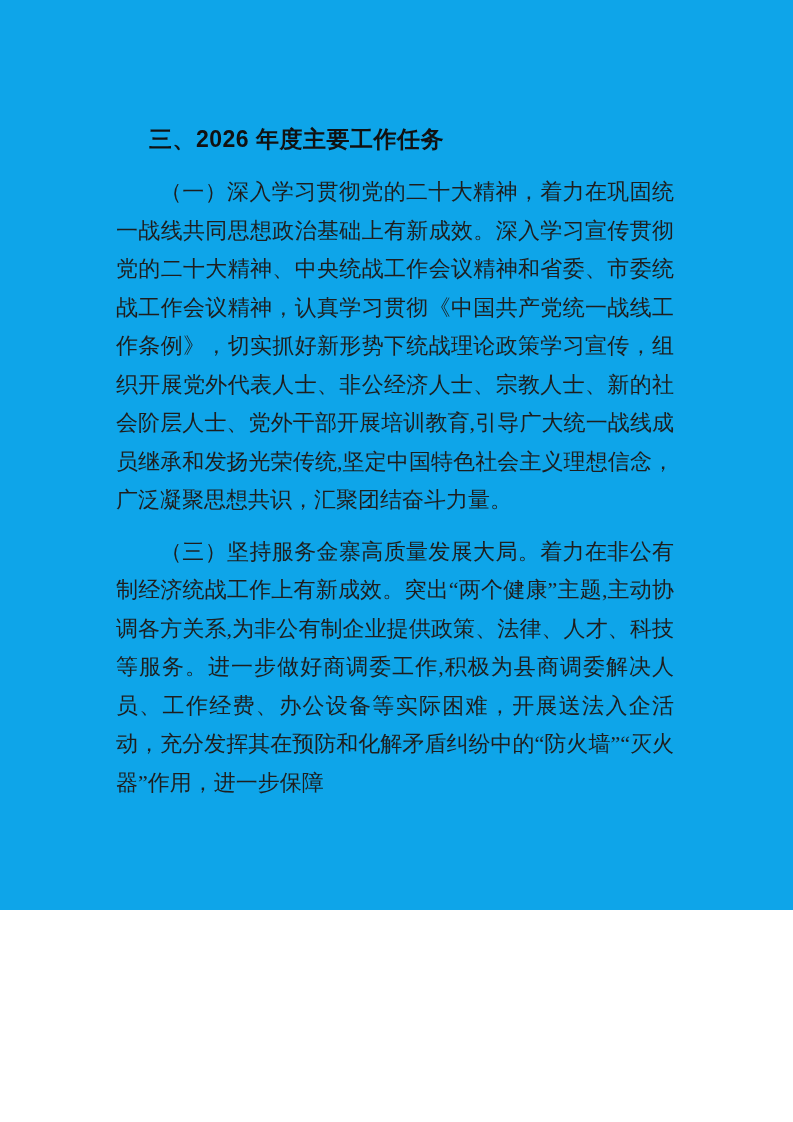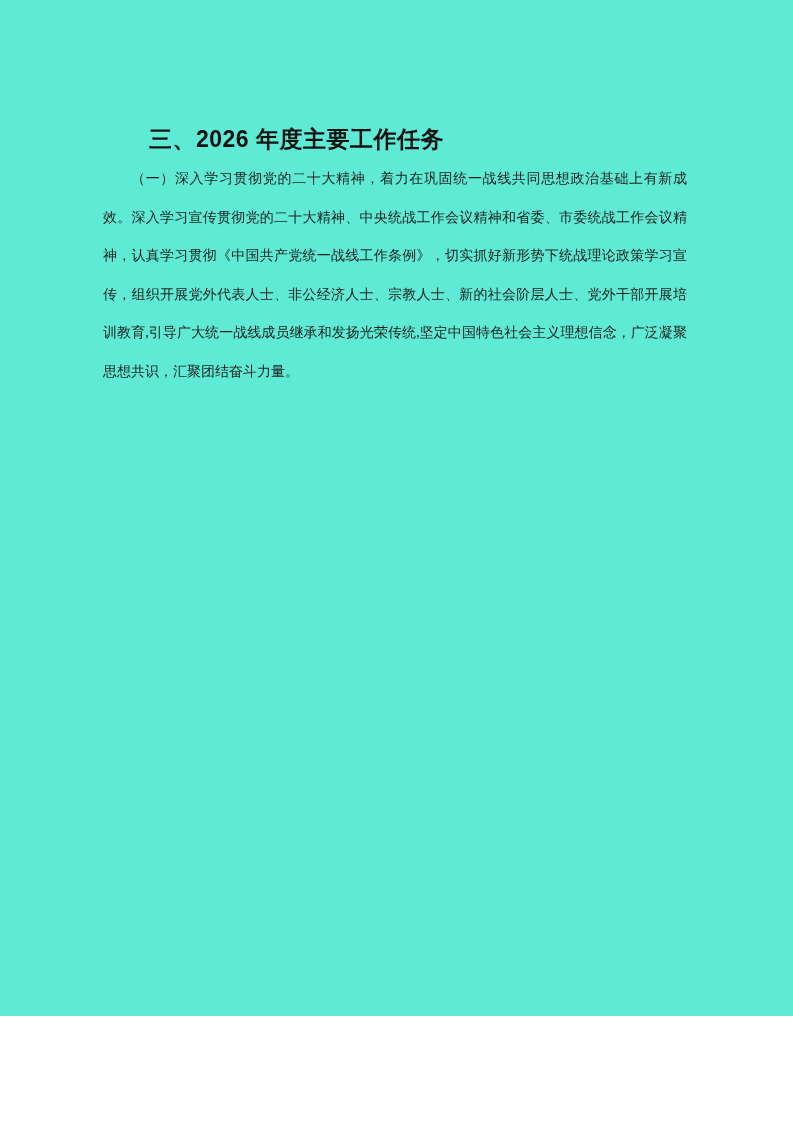--- a/index.html
+++ b/index.html
@@ -9,44 +9,44 @@
   }
   body {
     width: 793px;
     height: 1122px;
     position: relative;
     font-family: "Liberation Serif", serif;
   }
   .page {
     position: relative;
     width: 793px;
-    height: 1016px;
-    background: #5eead4;
+    height: 910px;
+    background: #0ea5e9;
     overflow: hidden;
   }
   .content {
     position: absolute;
     left: 103px;
     top: 118px;
     width: 584px;
     color: #1e1e1e;
   }
   .heading {
     margin: 0;
     font-family: "Liberation Sans", sans-serif;
     font-weight: 700;
     font-size: 23px;
     line-height: 42px;
     text-indent: 2em;
     color: #111111;
     letter-spacing: 0.5px;
   }
   .para {
-    margin: 0;
-    font-size: 14px;
+    margin: 13px;
+    font-size: 22px;
     line-height: 38.5px;
     text-align: justify;
     text-justify: inter-ideograph;
     text-indent: 2em;
     color: #1e1e1e;
     word-break: break-all;
   }
   .page-number {
     position: absolute;
     top: 1040px;
@@ -60,15 +60,16 @@
     white-space: nowrap;
   }
 </style>
 </head>
 <body>
 
 <div class="page">
   <div class="content">
     <h2 class="heading">三、2026 年度主要工作任务</h2>
     <p class="para">（一）深入学习贯彻党的二十大精神，着力在巩固统一战线共同思想政治基础上有新成效。深入学习宣传贯彻党的二十大精神、中央统战工作会议精神和省委、市委统战工作会议精神，认真学习贯彻《中国共产党统一战线工作条例》，切实抓好新形势下统战理论政策学习宣传，组织开展党外代表人士、非公经济人士、宗教人士、新的社会阶层人士、党外干部开展培训教育,引导广大统一战线成员继承和发扬光荣传统,坚定中国特色社会主义理想信念，广泛凝聚思想共识，汇聚团结奋斗力量。</p>
+    <p class="para">（三）坚持服务金寨高质量发展大局。着力在非公有制经济统战工作上有新成效。突出“两个健康”主题,主动协调各方关系,为非公有制企业提供政策、法律、人才、科技等服务。进一步做好商调委工作,积极为县商调委解决人员、工作经费、办公设备等实际困难，开展送法入企活动，充分发挥其在预防和化解矛盾纠纷中的“防火墙”“灭火器”作用，进一步保障</p>
   </div>
   <div class="page-number">- 5 -</div>
 </div>
 
 </body></html>

